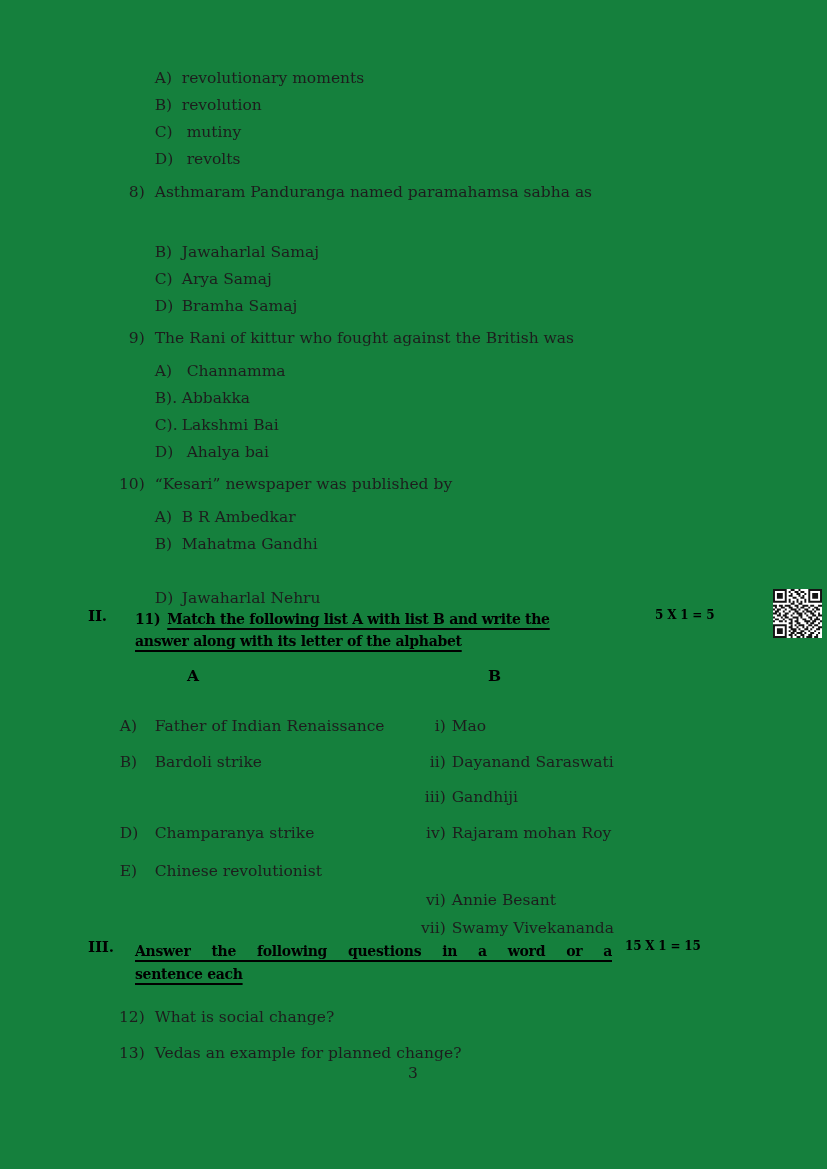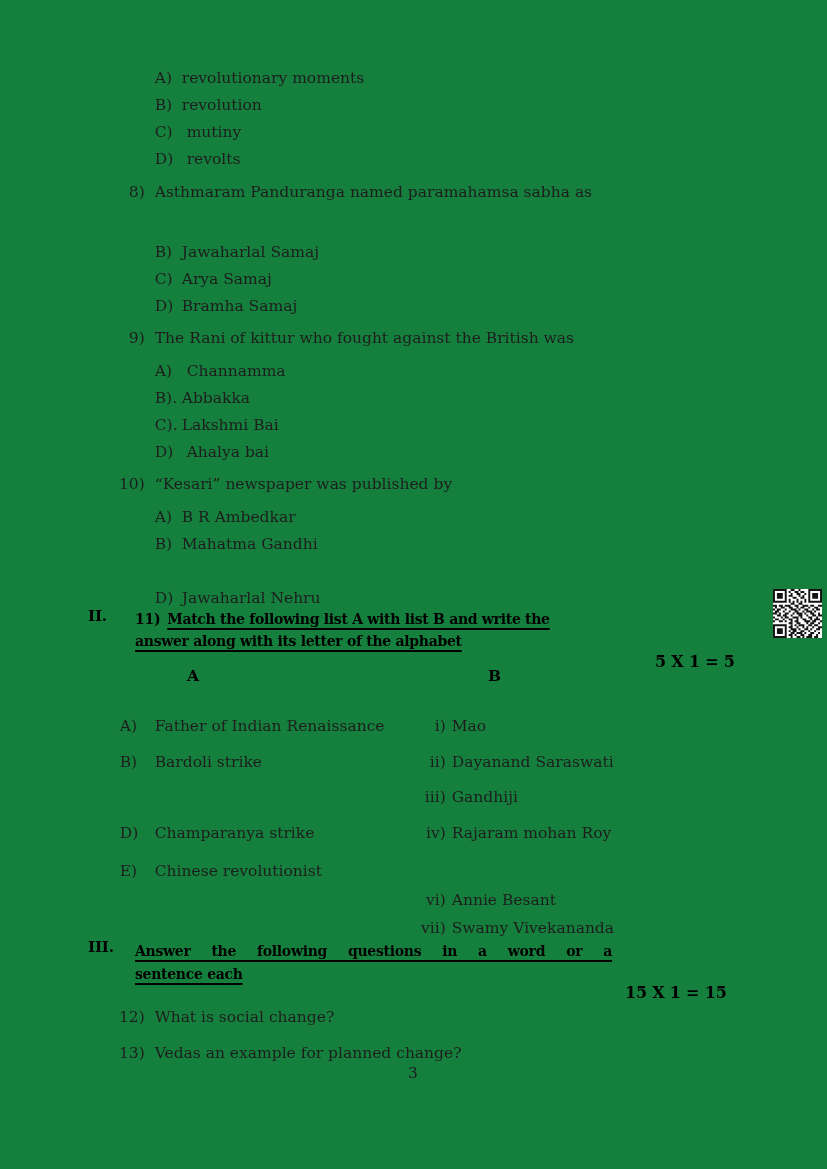--- a/index.html
+++ b/index.html
@@ -40,21 +40,21 @@
   .heading .hnum { margin-right: 7px; white-space: pre; }
   .u {
     text-decoration: underline;
     text-decoration-thickness: 1.6px;
     text-underline-offset: 4px;
   }
   .just-line {
     display: block; width: 477px;
     text-align: justify; text-align-last: justify;
   }
-  .marks { font-weight: bold; color: #000; font-size: 16px; letter-spacing: -0.2px; margin-top: 45px; }
+  .marks { font-weight: bold; color: #000; font-size: 12px; letter-spacing: -0.2px; }
 
   
   .col-header { font-weight: bold; color: #000; font-size: 15.5px; }
   .mrow { left: 100px; }
   .mrow .mletter { display: inline-block; width: 35px; white-space: pre; }
   .mrow .mtext { white-space: pre; }
   .bitem { left: 398px; }
   .bitem .bnum { display: inline-block; width: 28px; text-align: right; white-space: pre; }
   .bitem .btext { margin-left: 6px; white-space: pre; }
 

